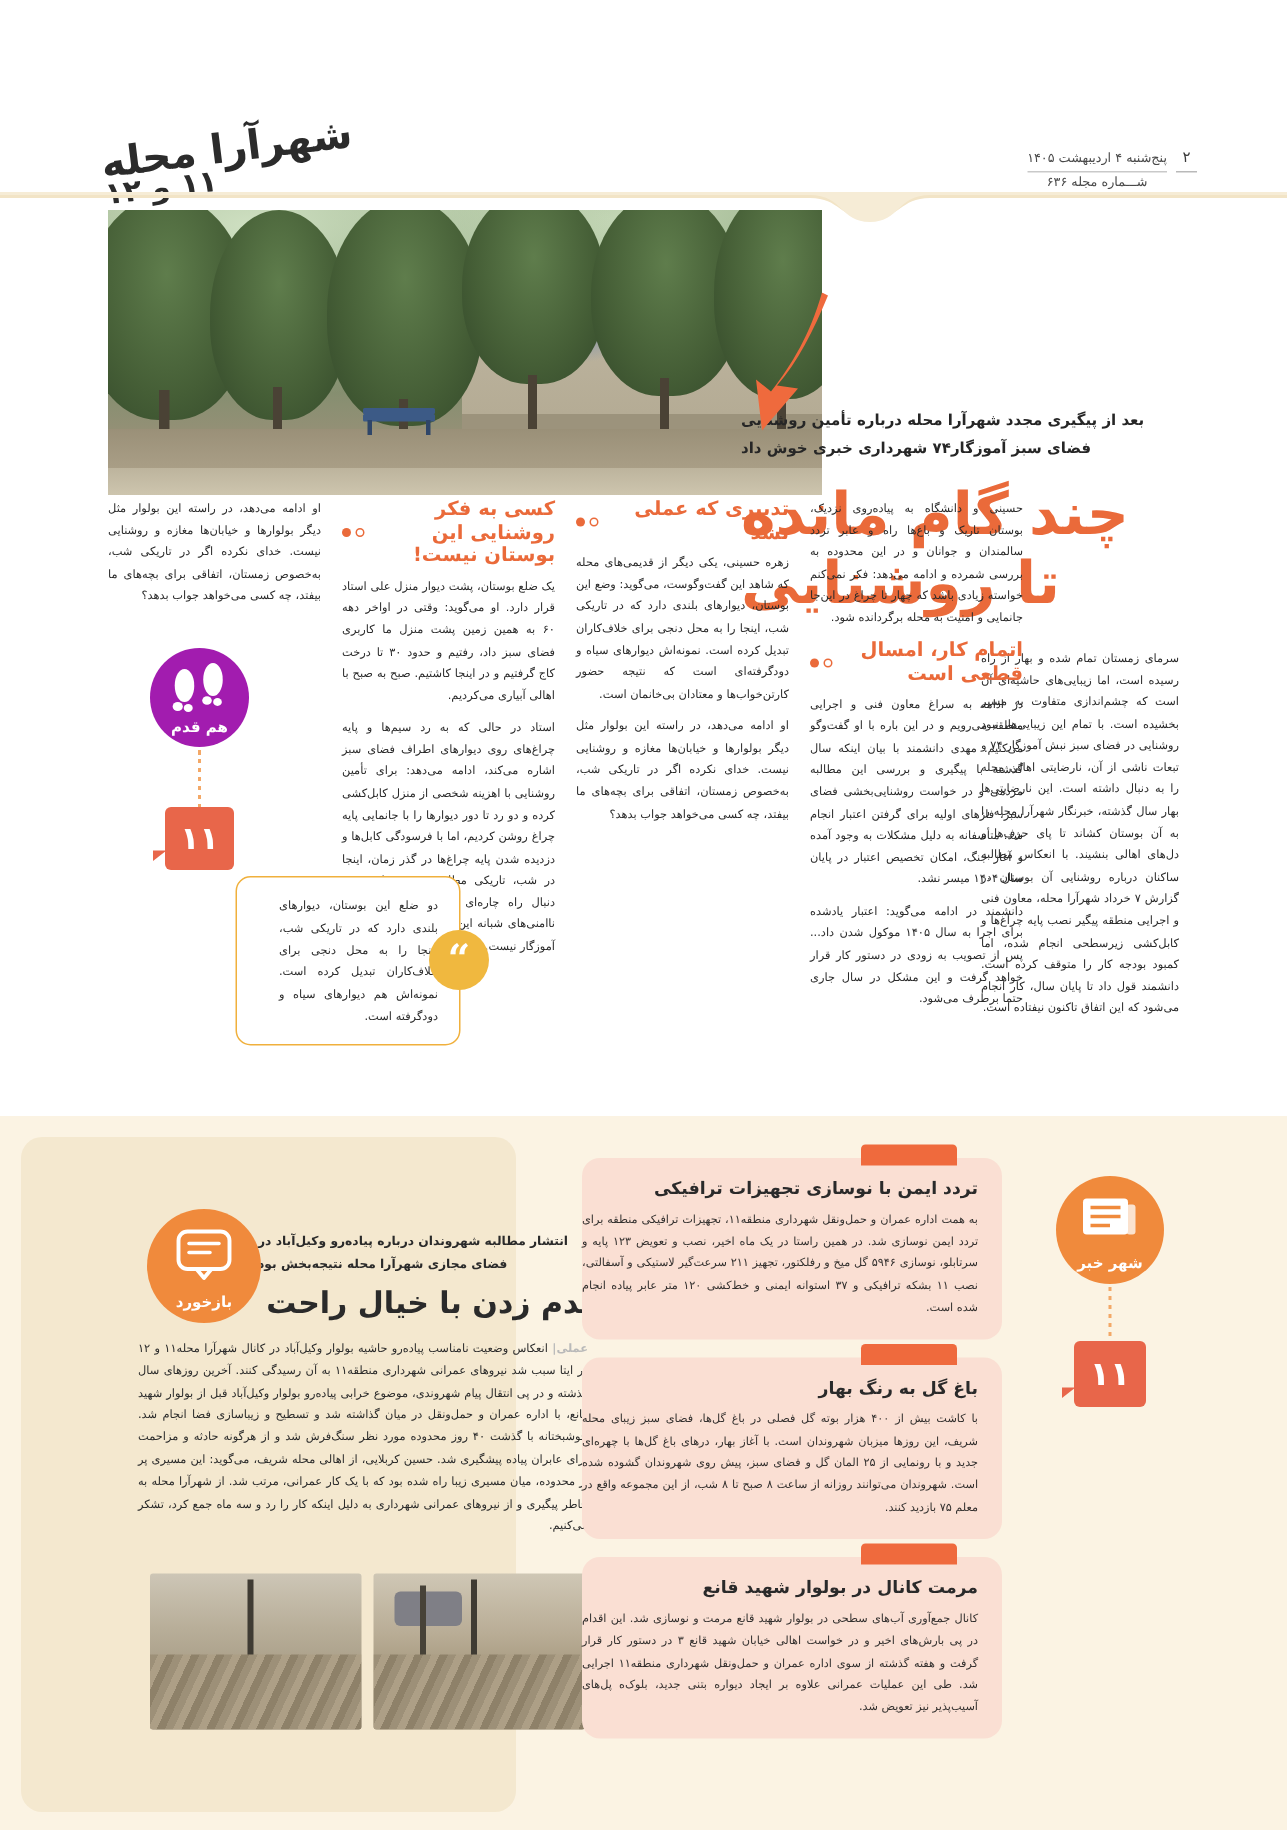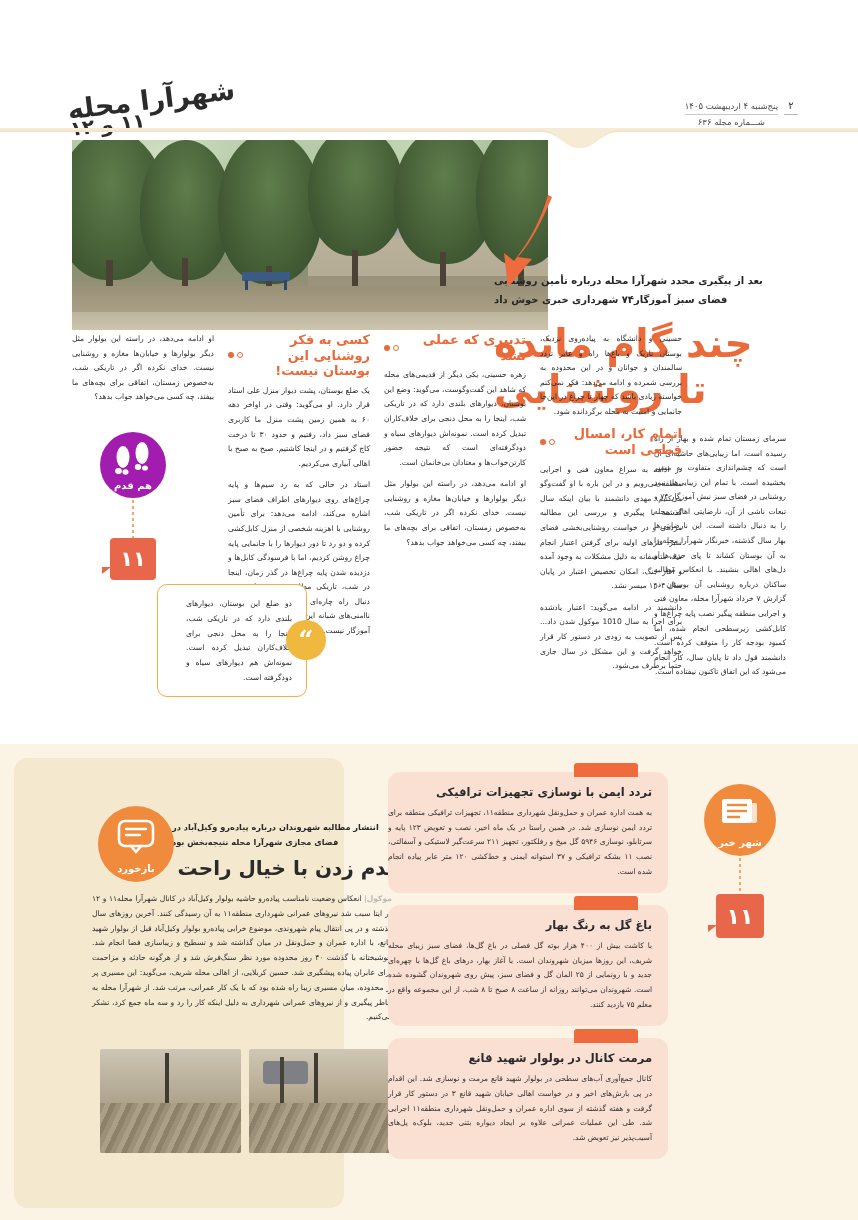--- a/index.html
+++ b/index.html
@@ -499,21 +499,21 @@
   <div class="cols">
 
     <div class="col">
       <p class="body-p">حسینی و دانشگاه به پیاده‌روی نزدیک، بوستان تاریک و باغ‌ها راه و عابر تردد سالمندان و جوانان و در این محدوده به بررسی شمرده و ادامه می‌دهد: فکر نمی‌کنم خواسته زیادی باشد که چهار تا چراغ در این‌جا جانمایی و امنیت به محله برگردانده شود.</p>
       <div class="sub-head">
         <span class="dot-f"></span>
         <span class="dot-o"></span>
         <span class="sh-txt">اتمام کار، امسال قطعی است</span>
       </div>
       <p class="body-p">در ادامه به سراغ معاون فنی و اجرایی منطقه می‌رویم و در این باره با او گفت‌وگو می‌کنیم. مهدی دانشمند با بیان اینکه سال گذشته با پیگیری و بررسی این مطالبه مردمی و در خواست روشنایی‌بخشی فضای سبز، فازهای اولیه برای گرفتن اعتبار انجام شد. متأسفانه به دلیل مشکلات به وجود آمده و آغاز جنگ، امکان تخصیص اعتبار در پایان سال ۱۴۰۴ میسر نشد.</p>
-      <p class="body-p">دانشمند در ادامه می‌گوید: اعتبار یادشده برای اجرا به سال 1010 موکول شدن داد... پس از تصویب به زودی در دستور کار قرار خواهد گرفت و این مشکل در سال جاری حتما برطرف می‌شود.</p>
+      <p class="body-p">دانشمند در ادامه می‌گوید: اعتبار یادشده برای اجرا به سال ۱۴۰۵ موکول شدن داد... پس از تصویب به زودی در دستور کار قرار خواهد گرفت و این مشکل در سال جاری حتما برطرف می‌شود.</p>
     </div>
 
     <div class="col">
       <div class="sub-head">
         <span class="dot-f"></span>
         <span class="dot-o"></span>
         <span class="sh-txt">تدبیری که عملی نشد</span>
       </div>
       <p class="body-p">زهره حسینی، یکی دیگر از قدیمی‌های محله که شاهد این گفت‌وگوست، می‌گوید: وضع این بوستان، دیوارهای بلندی دارد که در تاریکی شب، اینجا را به محل دنجی برای خلاف‌کاران تبدیل کرده است. نمونه‌اش دیوارهای سیاه و دودگرفته‌ای است که نتیجه حضور کارتن‌خواب‌ها و معتادان بی‌خانمان است.</p>
       <p class="body-p">او ادامه می‌دهد، در راسته این بولوار مثل دیگر بولوارها و خیابان‌ها مغازه و روشنایی نیست. خدای نکرده اگر در تاریکی شب، به‌خصوص زمستان، اتفاقی برای بچه‌های ما بیفتد، چه کسی می‌خواهد جواب بدهد؟</p>
@@ -552,21 +552,21 @@
       <path d="M15,28 L20,34 L25,28" fill="none" stroke="#ffffff" stroke-width="2.6" stroke-linecap="round" stroke-linejoin="round"></path>
       <line x1="10" y1="11" x2="30" y2="11" stroke="#ffffff" stroke-width="2.3" stroke-linecap="round"></line>
       <line x1="10" y1="17" x2="24" y2="17" stroke="#ffffff" stroke-width="2.3" stroke-linecap="round"></line>
     </svg>
     <div class="fb-label">بازخورد</div>
   </div>
 
   <div class="bl-kicker">انتشار مطالبه شهروندان درباره پیاده‌رو وکیل‌آباد در فضای مجازی شهرآرا محله نتیجه‌بخش بود</div>
   <div class="bl-headline">قدم زدن با خیال راحت</div>
   <div class="bl-body">
-    <span class="lead-tag">موکول|</span>
+    <span class="lead-tag">عملی|</span>
     <span>انعکاس وضعیت نامناسب پیاده‌رو حاشیه بولوار وکیل‌آباد در کانال شهرآرا محله۱۱ و ۱۲ در ایتا سبب شد نیروهای عمرانی شهرداری منطقه۱۱ به آن رسیدگی کنند. آخرین روزهای سال گذشته و در پی انتقال پیام شهروندی، موضوع خرابی پیاده‌رو بولوار وکیل‌آباد قبل از بولوار شهید قانع، با اداره عمران و حمل‌ونقل در میان گذاشته شد و تسطیح و زیباسازی فضا انجام شد. خوشبختانه با گذشت ۴۰ روز محدوده مورد نظر سنگ‌فرش شد و از هرگونه حادثه و مزاحمت برای عابران پیاده پیشگیری شد. حسین کربلایی، از اهالی محله شریف، می‌گوید: این مسیری پر از محدوده، میان مسیری زیبا راه شده بود که با یک کار عمرانی، مرتب شد. از شهرآرا محله به خاطر پیگیری و از نیروهای عمرانی شهرداری به دلیل اینکه کار را رد و سه ماه جمع کرد، تشکر می‌کنیم.</span>
   </div>
 
   <div class="bl-photos">
     <div class="bl-photo p1">
       <div class="car"></div>
       <div class="pole"></div>
       <div class="pole2"></div>
       <div class="rubble"></div>
     </div>

